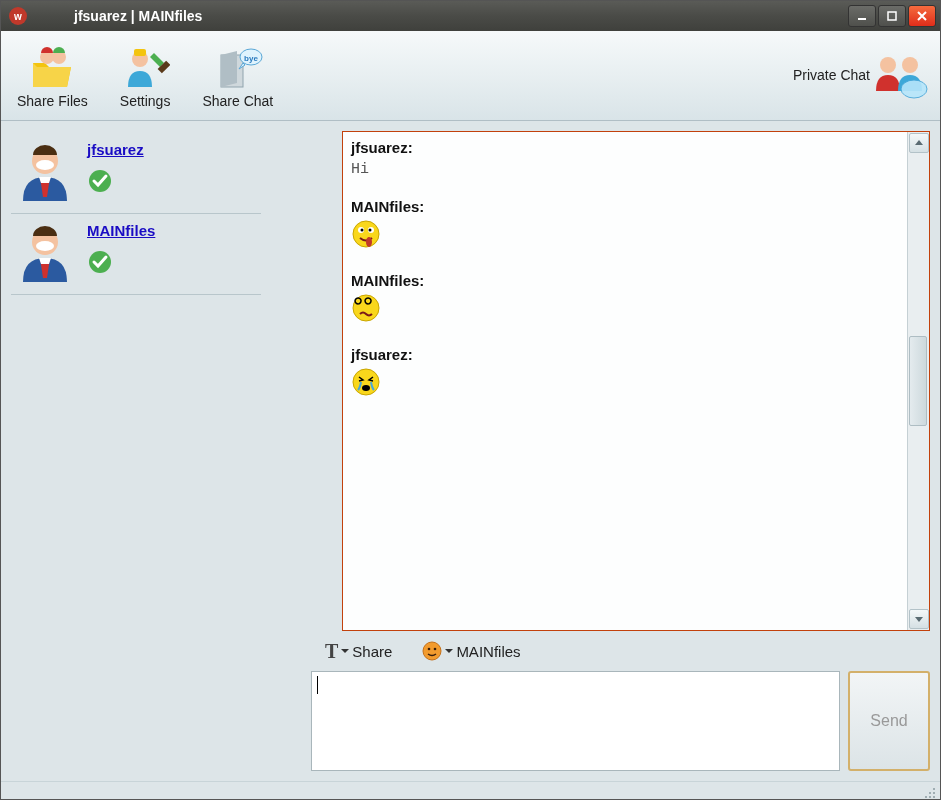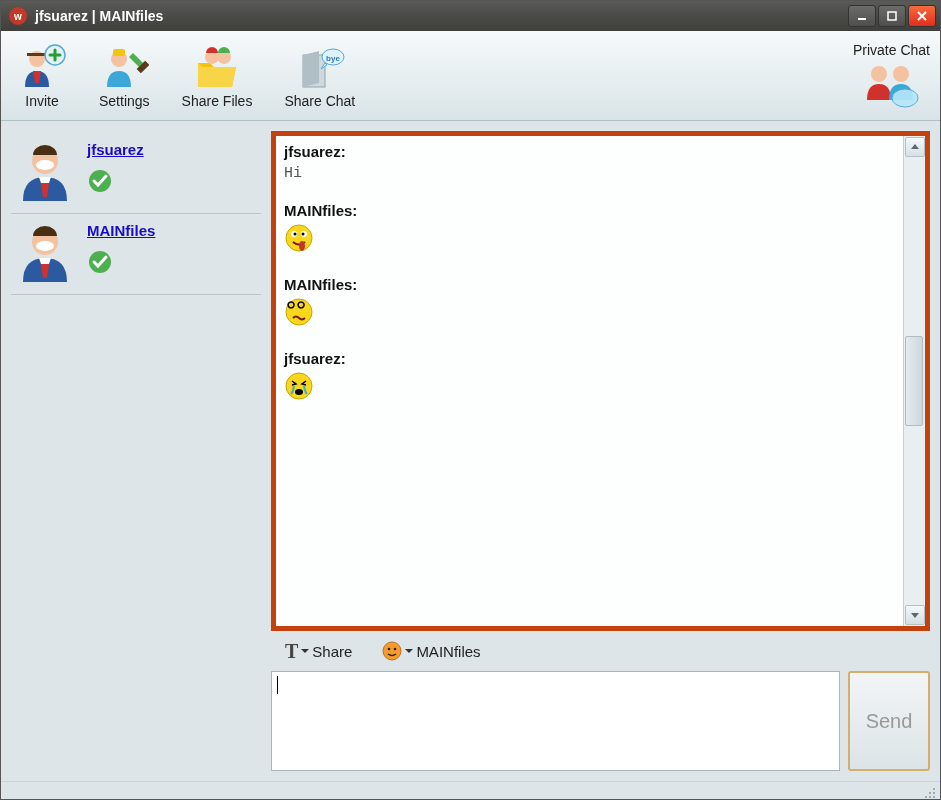--- a/index.html
+++ b/index.html
@@ -36,20 +36,21 @@
   align-items: center;
   justify-content: center;
   font-size: 10px;
   font-weight: bold;
   color: #fff;
 }
 .titlebar .title {
   flex: 1;
   font-weight: bold;
   font-size: 14px;
+  margin-left: 39px;
 }
 .titlebar .win-controls { display: flex; gap: 2px; }
 .titlebar .win-btn {
   width: 28px; height: 22px;
   background: linear-gradient(to bottom, #6b6c68, #4f504c);
   border: 1px solid #333;
   border-radius: 3px;
   display: flex;
   align-items: center;
   justify-content: center;
@@ -84,34 +85,34 @@
   position: relative;
 }
 .toolbar .tb-btn .tb-label {
   font-size: 14px;
   color: #222;
   margin-top: 2px;
 }
 .toolbar .spacer { flex: 1; }
 .toolbar .private-chat {
   display: flex;
-  flex-direction: column;
   align-items: center;
 }
 .toolbar .private-chat .pc-label {
   font-size: 14px;
   color: #222;
   margin-bottom: 2px;
 }
 
 .body {
   flex: 1;
   display: flex;
   background: #dde5e8;
   overflow: hidden;
+  gap: 40px;
 }
 .sidebar {
   width: 270px;
   padding: 12px 10px;
 }
 .user-item {
   display: flex;
   padding: 8px 4px 12px 4px;
   border-bottom: 1px solid #b8c6cb;
 }
@@ -132,22 +133,23 @@
 
 .main {
   flex: 1;
   display: flex;
   flex-direction: column;
   padding: 10px 10px 10px 0;
 }
 .chat-area-wrap {
   flex: 1;
   display: flex;
-  border: 5px solid #c2410c;
+  border: 1px solid #c2410c;
   background: #14532d;
+  margin-left: 31px;
 }
 .chat-area {
   flex: 1;
   background: #fdfefe;
   padding: 6px 8px;
   overflow: auto;
   font-size: 15px;
   line-height: 1.3;
 }
 .chat-area .msg { margin-bottom: 18px; }
@@ -231,21 +233,21 @@
 }
 .send-btn {
   width: 82px;
   background: linear-gradient(to bottom, #f2f5f6, #dce4e7);
   border: 2px solid #d3b06a;
   border-radius: 3px;
   display: flex;
   align-items: center;
   justify-content: center;
   color: #999;
-  font-size: 20px;
+  font-size: 16px;
   cursor: pointer;
 }
 
 .statusbar {
   height: 18px;
   background: #dde5e8;
   border-top: 1px solid #c8d4d8;
   display: flex;
   justify-content: flex-end;
   padding-right: 4px;
@@ -279,59 +281,46 @@
       </div>
       <div class="win-btn close">
         <svg viewBox="0 0 12 12">
             <path d="M2 2 L10 10 M10 2 L2 10" stroke="#fff" stroke-width="2"></path>
           </svg>
       </div>
     </div>
   </div>
 
   <div class="toolbar">
-    <div class="tb-btn">
-      <div class="tb-icon">
-        <svg width="50" height="48" viewBox="0 0 50 48">
-          <circle cx="20" cy="16" r="8" fill="#f4c2a0"></circle>
-          <path d="M8 44 Q8 28 20 28 Q32 28 32 44 Z" fill="#2b5aa0"></path>
-          <path d="M16 28 L24 28 L22 40 L18 40 Z" fill="#d0312d"></path>
-          <rect x="10" y="10" width="20" height="3" fill="#5a3a1a"></rect>
-          <circle cx="38" cy="12" r="10" fill="#dff3fd" stroke="#5aa7d6" stroke-width="1.5"></circle>
-          <path d="M33 12 h10 M38 7 v10" stroke="#2a9d2a" stroke-width="3" stroke-linecap="round"></path>
-        </svg>
-      </div>
-      <div class="tb-label">Invite</div>
-    </div>
-
-    <div class="tb-btn">
-      <div class="tb-icon">
-        <svg width="50" height="48" viewBox="0 0 50 48">
-          <circle cx="20" cy="16" r="8" fill="#f4c2a0"></circle>
-          <rect x="14" y="6" width="12" height="7" rx="2" fill="#f3c40f"></rect>
-          <path d="M8 44 Q8 28 20 28 Q32 28 32 44 Z" fill="#3da8d8"></path>
-          <path d="M34 10 L44 20 L40 24 L30 14 Z" fill="#4caf50"></path>
-          <rect x="41" y="18" width="6" height="12" fill="#5a3a1a" transform="rotate(45 44 24)"></rect>
-        </svg>
-      </div>
-      <div class="tb-label">Settings</div>
-    </div>
 
     <div class="tb-btn">
       <div class="tb-icon">
         <svg width="50" height="48" viewBox="0 0 50 48">
           <path d="M6 20 L18 20 L22 24 L44 24 L40 44 L6 44 Z" fill="#f3c40f"></path>
           <path d="M6 20 L6 44 L40 44 L44 24 L10 24 Z" fill="#f7d448"></path>
           <circle cx="20" cy="14" r="7" fill="#f4c2a0"></circle>
           <circle cx="32" cy="14" r="7" fill="#f4c2a0"></circle>
           <path d="M14 10 a6 6 0 0 1 12 0" fill="#d0312d"></path>
           <path d="M26 10 a6 6 0 0 1 12 0" fill="#4caf50"></path>
         </svg>
       </div>
       <div class="tb-label">Share Files</div>
+    </div>
+
+    <div class="tb-btn">
+      <div class="tb-icon">
+        <svg width="50" height="48" viewBox="0 0 50 48">
+          <circle cx="20" cy="16" r="8" fill="#f4c2a0"></circle>
+          <rect x="14" y="6" width="12" height="7" rx="2" fill="#f3c40f"></rect>
+          <path d="M8 44 Q8 28 20 28 Q32 28 32 44 Z" fill="#3da8d8"></path>
+          <path d="M34 10 L44 20 L40 24 L30 14 Z" fill="#4caf50"></path>
+          <rect x="41" y="18" width="6" height="12" fill="#5a3a1a" transform="rotate(45 44 24)"></rect>
+        </svg>
+      </div>
+      <div class="tb-label">Settings</div>
     </div>
 
     <div class="tb-btn">
       <div class="tb-icon">
         <svg width="50" height="48" viewBox="0 0 50 48">
           <rect x="8" y="12" width="22" height="32" fill="#cfd8dc" stroke="#90a4ae"></rect>
           <path d="M8 12 L24 8 L24 40 L8 44 Z" fill="#b0bec5"></path>
           <ellipse cx="38" cy="14" rx="11" ry="8" fill="#dff3fd" stroke="#5aa7d6"></ellipse>
           <path d="M30 20 L26 26 L32 22 Z" fill="#dff3fd" stroke="#5aa7d6"></path>
           <text x="38" y="18" text-anchor="middle" font-size="8" fill="#2a7bbf" font-weight="bold">bye</text>

